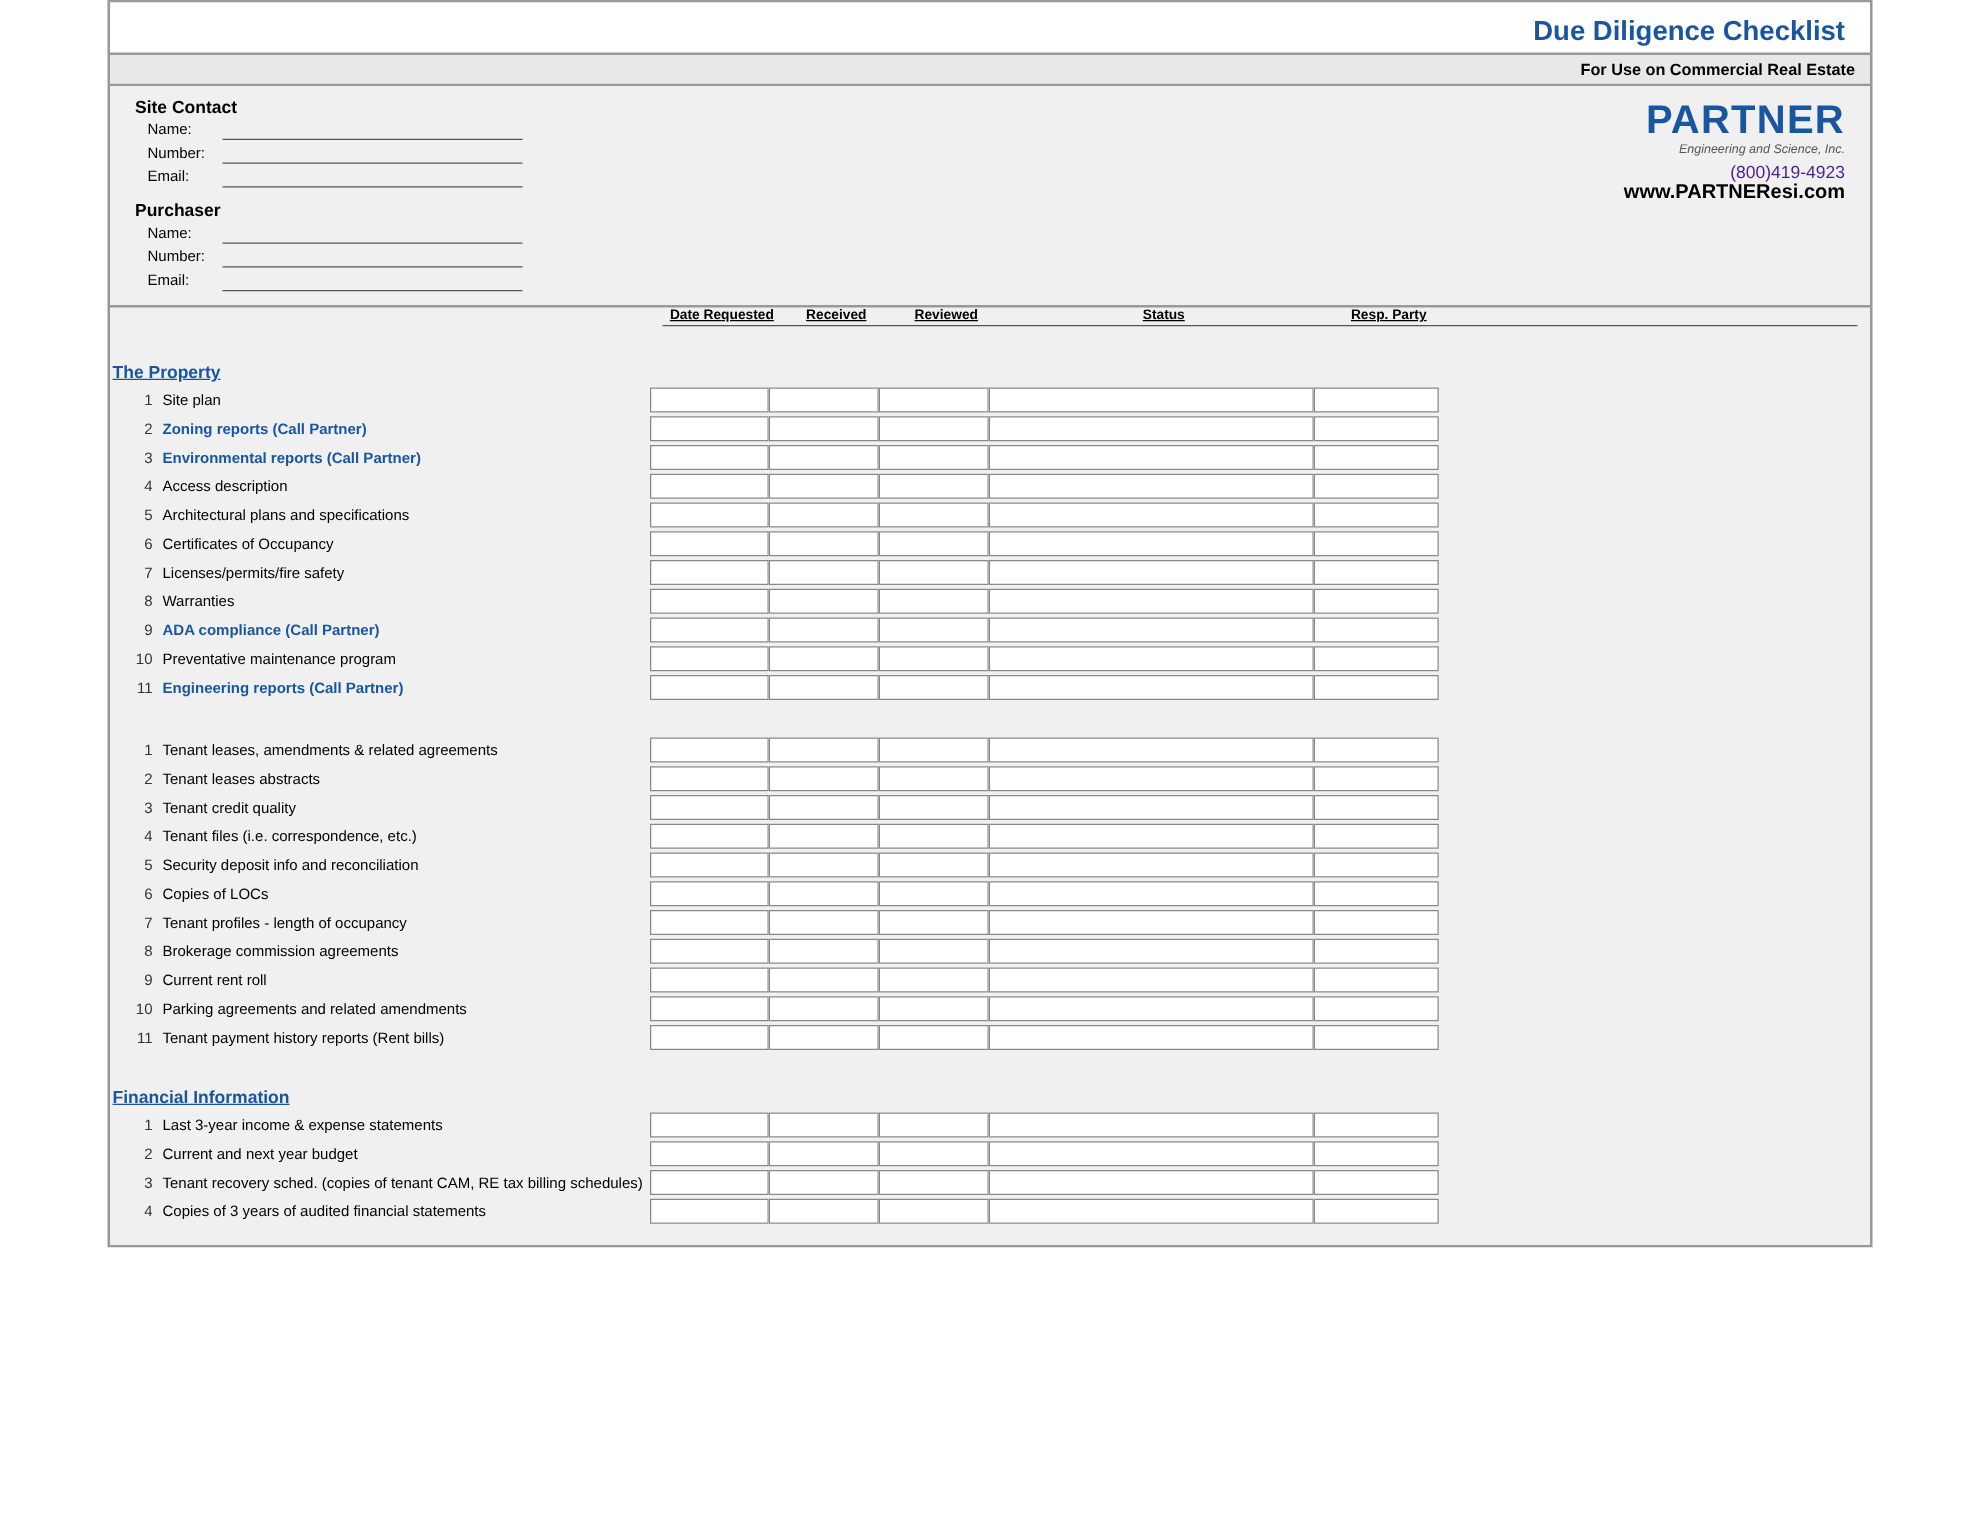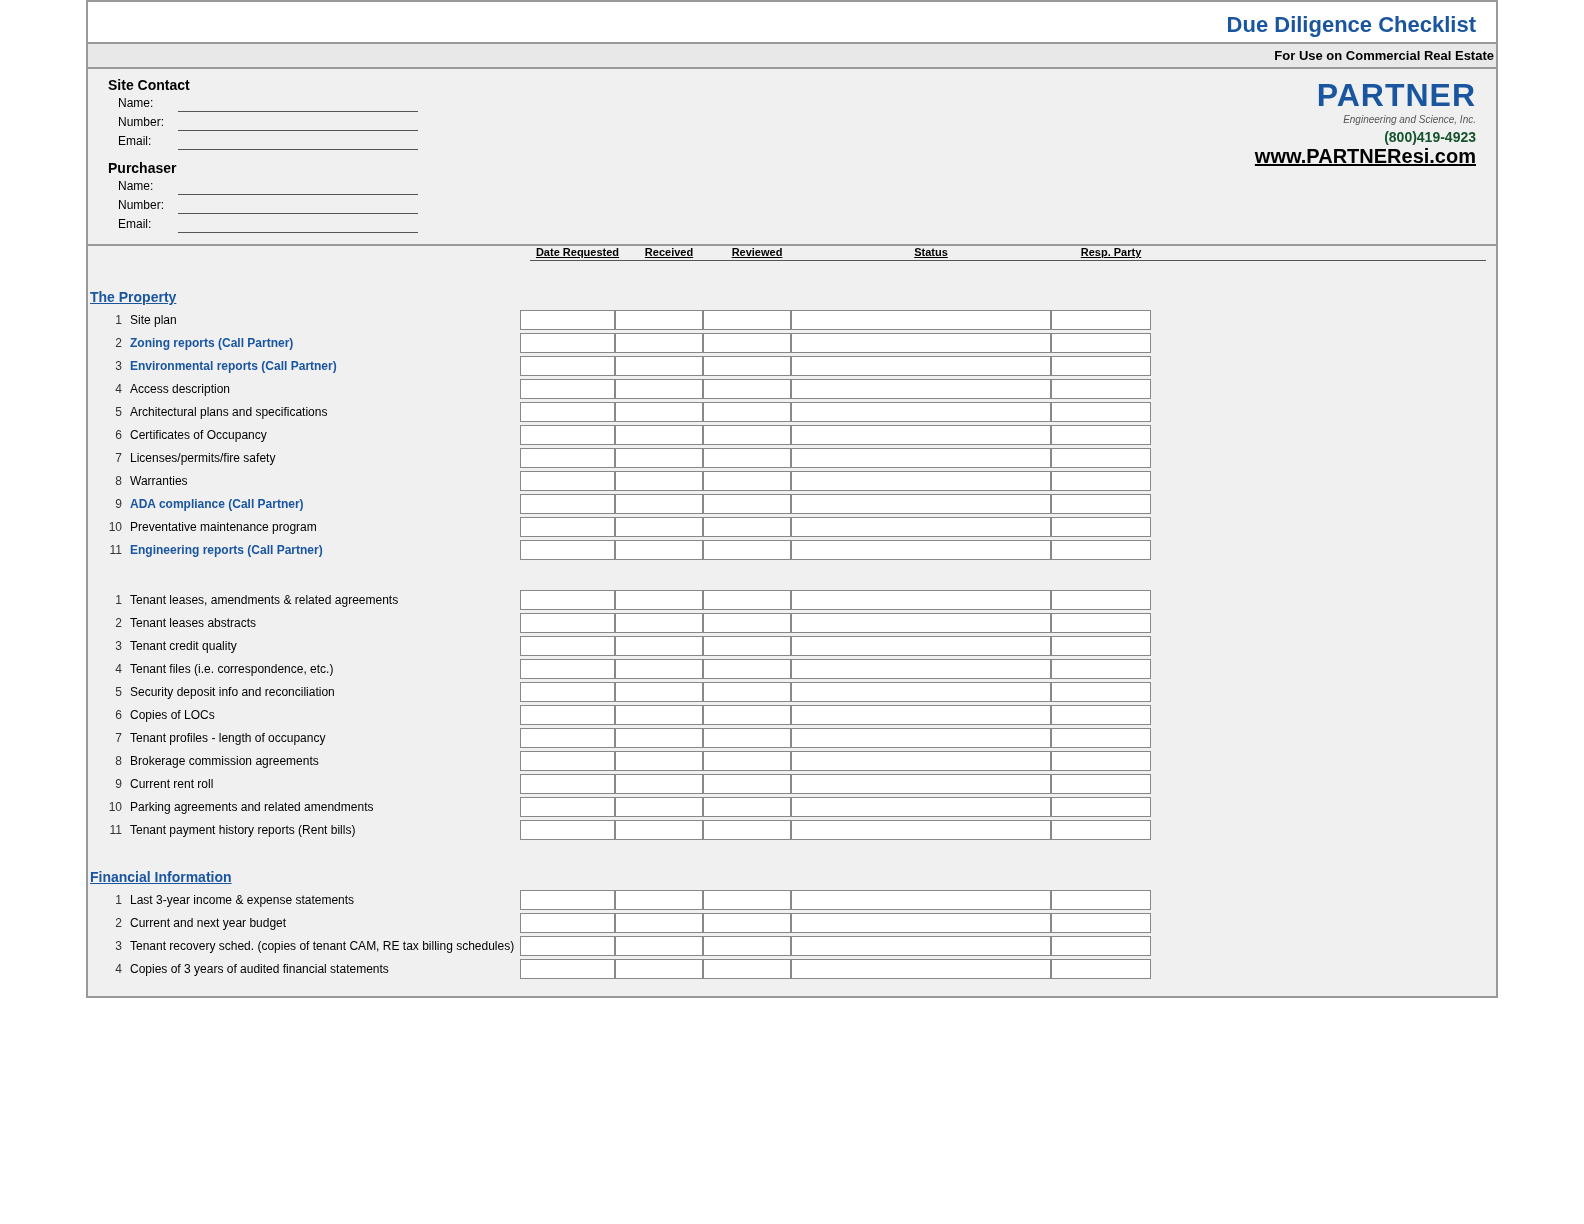--- a/index.html
+++ b/index.html
@@ -22,21 +22,21 @@
       border-bottom: 2px solid #999;
     }
     .header-top .title {
       font-size: 22px;
       font-weight: bold;
       color: #1a56a0;
     }
     .header-subtitle {
       background: #e8e8e8;
       text-align: right;
-      padding: 4px 2px;
+      padding: 4px 12px;
       font-size: 13px;
       font-weight: bold;
       border-bottom: 2px solid #999;
     }
     .header-info {
       display: flex;
       justify-content: space-between;
       padding: 8px 20px;
       border-bottom: 2px solid #999;
       background: #f0f0f0;
@@ -71,30 +71,29 @@
       color: #1a56a0;
       letter-spacing: 1px;
     }
     .logo-sub {
       font-size: 10px;
       color: #555;
       font-style: italic;
     }
     .phone {
       font-size: 14px;
-      font-weight: bold;
-      color: #14532d;
+      font-weight: normal;
+      color: #4c1d95;
       margin-top: 4px;
       text-align: right;
     }
     .website {
-      font-size: 20px;
+      font-size: 16px;
       font-weight: bold;
       color: #000;
-      text-decoration: underline;
     }
     .content {
       padding: 0 10px 10px 2px;
     }
     .col-h {
       text-align: center;
       font-weight: bold;
       font-size: 11px;
       text-decoration: underline;
     }

